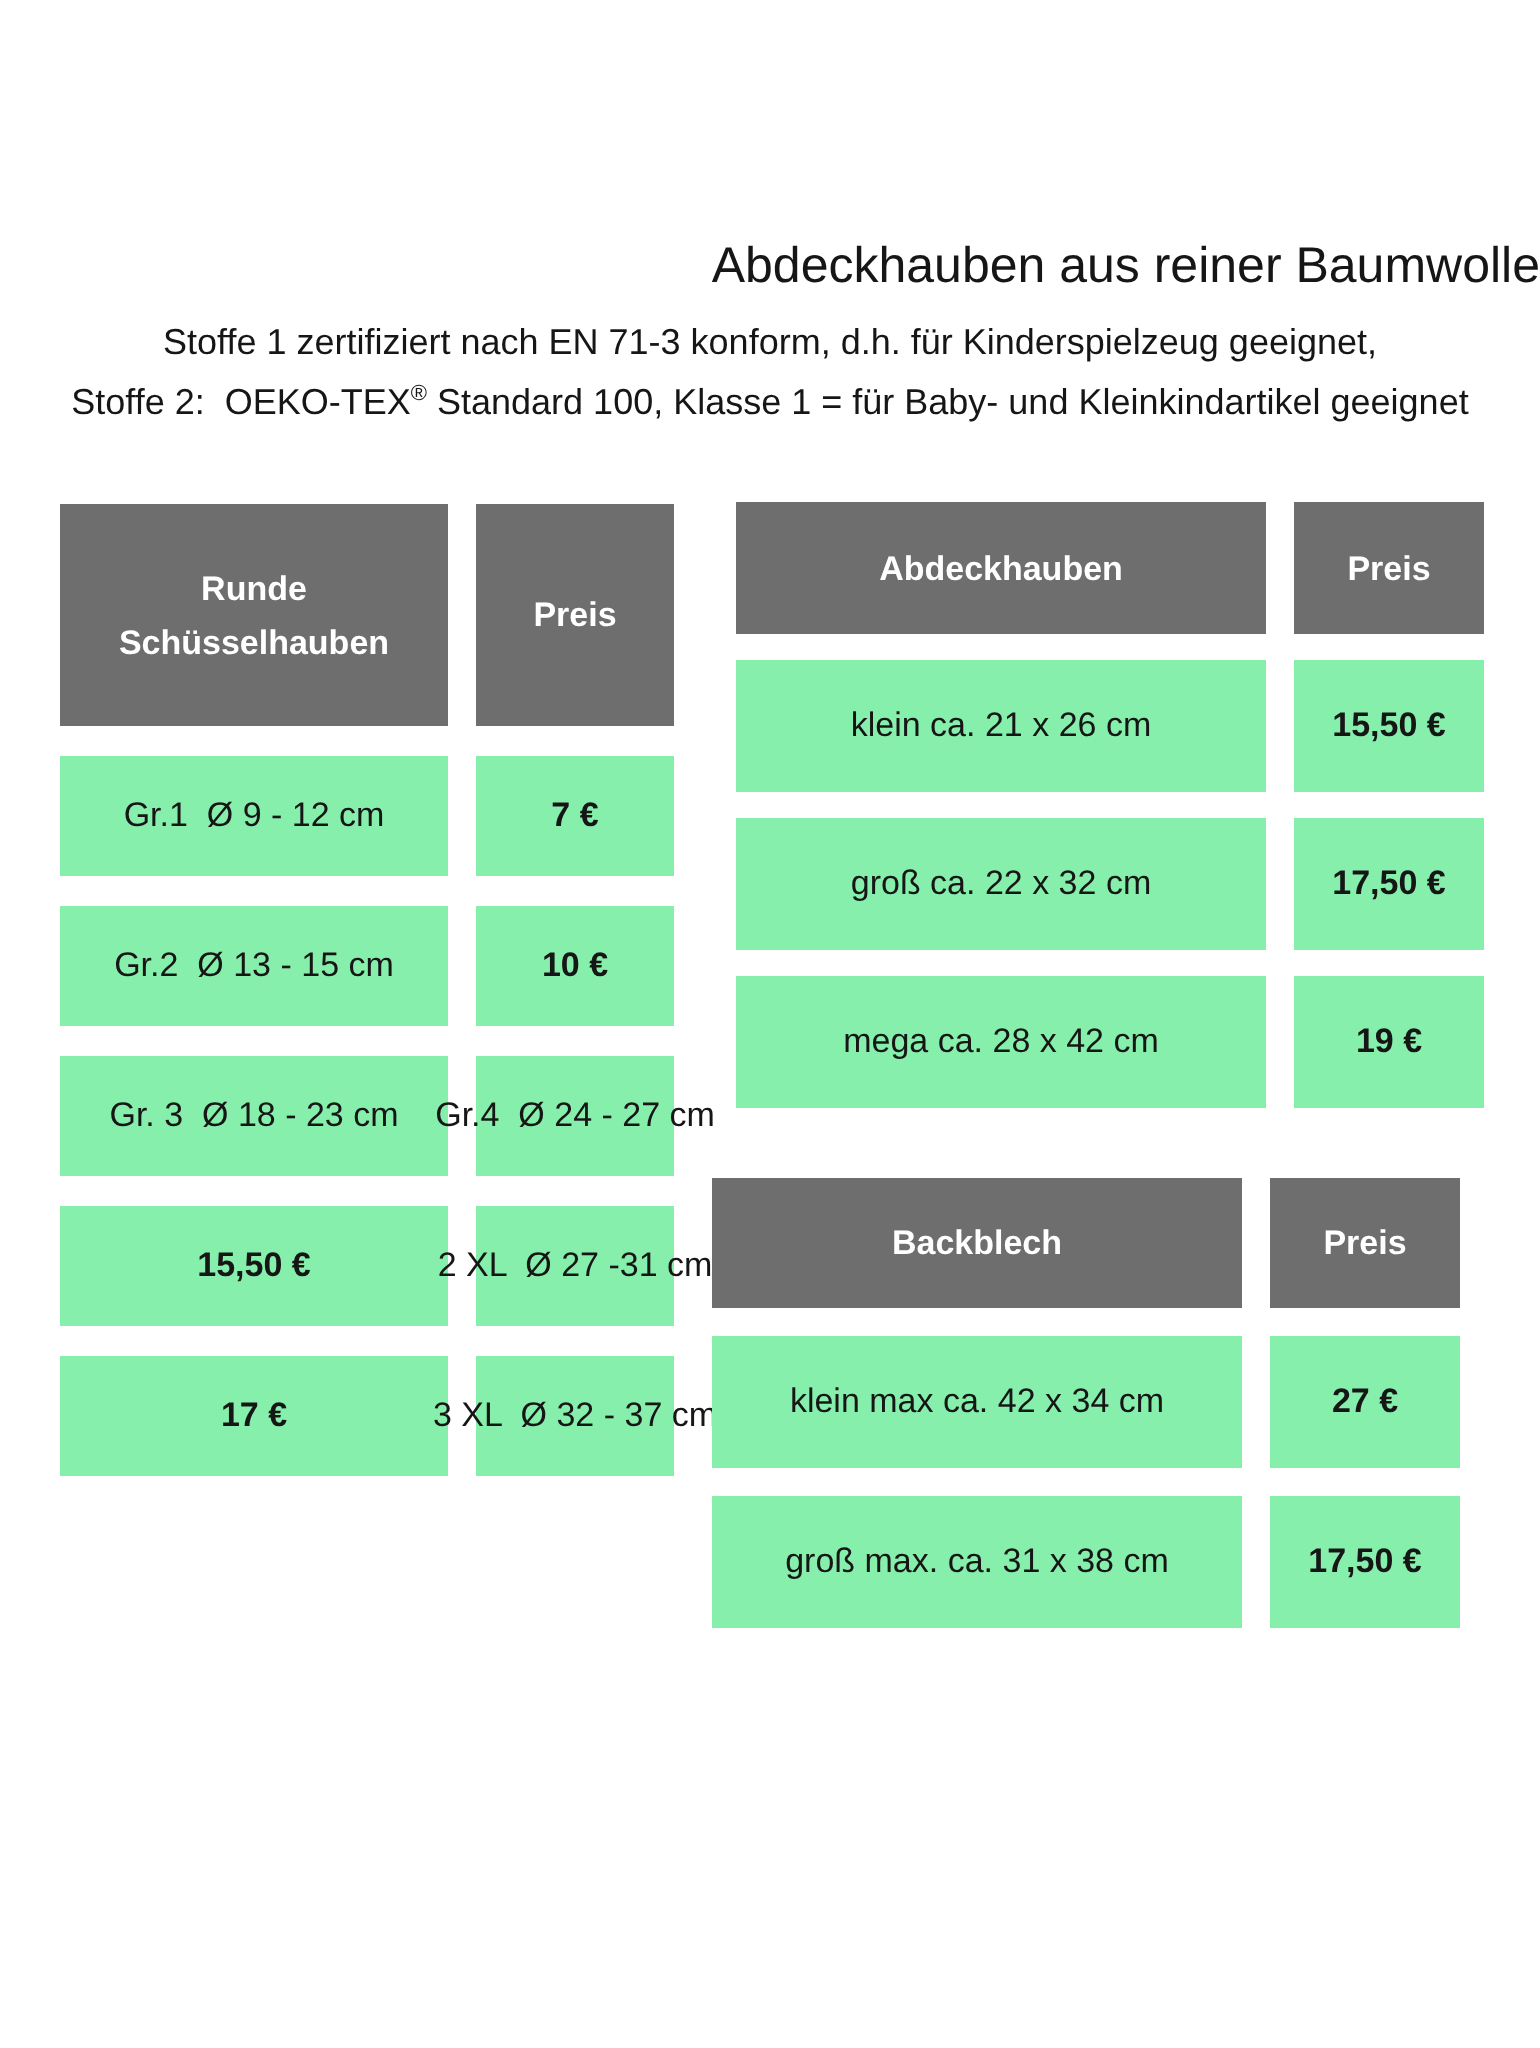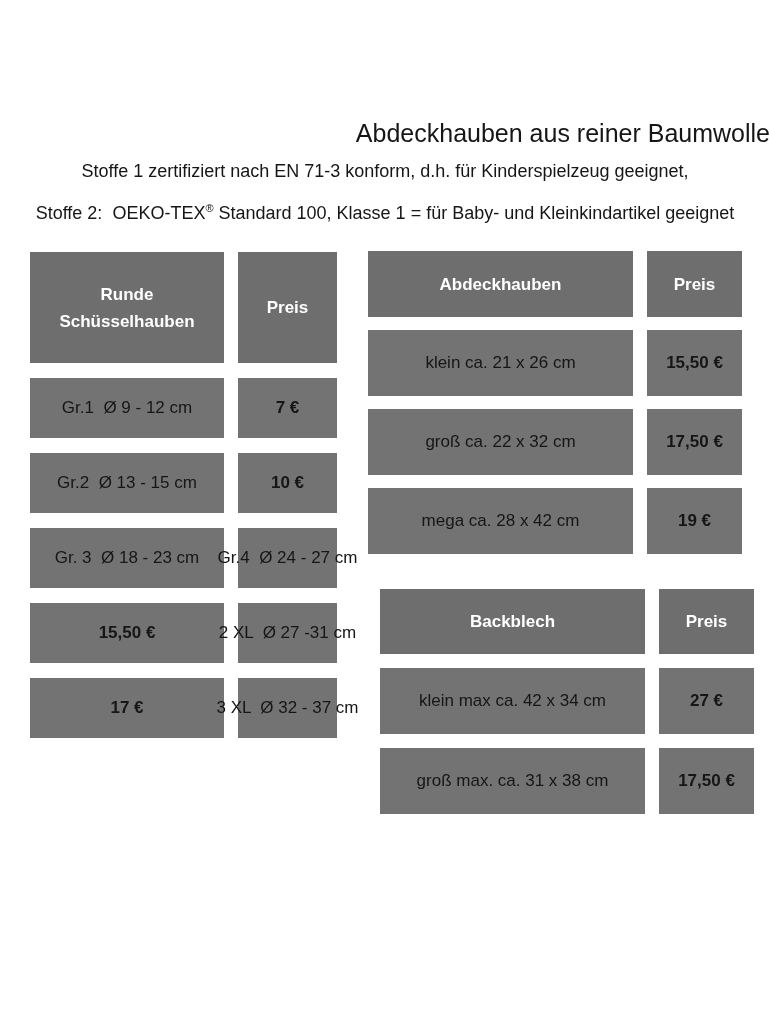--- a/index.html
+++ b/index.html
@@ -22,21 +22,21 @@
   }
   .subtitle {
     position: absolute;
     left: 0; width: 770px;
     text-align: center;
     font-size: 18px;
     line-height: 23px;
   }
   .subtitle span { white-space: pre; }
   .subtitle-1 { top: 160px; }
-  .subtitle-2 { top: 202px; }
+  .subtitle-2 { top: 190px; }
   .subtitle-2 sup { font-size: 11px; line-height: 0; }
 
   .price-table {
     position: absolute;
     display: grid;
   }
   .t-schuessel {
     left: 30px; top: 252px;
     grid-template-columns: 194px 99px;
     grid-template-rows: 111px repeat(6, 60px);
@@ -44,41 +44,41 @@
     row-gap: 15px;
   }
   .t-auflauf {
     left: 368px; top: 251px;
     grid-template-columns: 265px 95px;
     grid-template-rows: 66px repeat(3, 66px);
     column-gap: 14px;
     row-gap: 13px;
   }
   .t-backblech {
-    left: 380px; top: 589px;
+    left: 356px; top: 589px;
     grid-template-columns: 265px 95px;
     grid-template-rows: 65px repeat(2, 66px);
     column-gap: 14px;
     row-gap: 14px;
   }
   .cell {
     display: flex;
     align-items: center;
     justify-content: center;
     text-align: center;
     font-size: 17px;
     white-space: pre;
   }
   .cell.head {
     background: #6e6e6e;
     color: #ffffff;
     font-weight: bold;
     line-height: 27px;
   }
-  .cell.body { background: #737373; }
+  .cell.body { background: #86efac; }
   .cell.price { font-weight: bold; }
 </style>
 </head>
 <body>
 
 <div class="page">
 
   <div class="title">Abdeckhauben aus reiner Baumwolle</div>
 
   <div class="subtitle subtitle-1">Stoffe 1 zertifiziert nach EN 71-3 konform, d.h. für Kinderspielzeug geeignet,</div>

